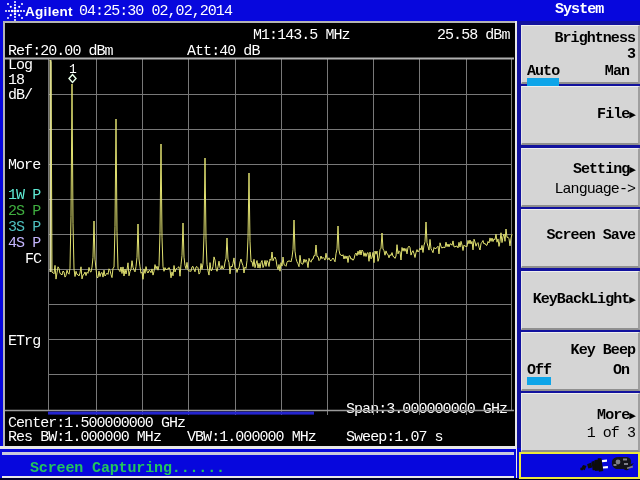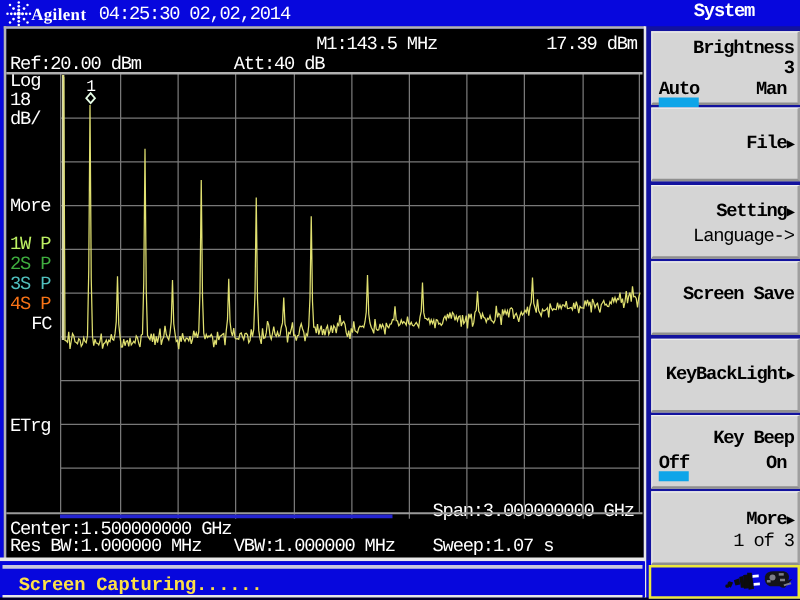--- a/index.html
+++ b/index.html
@@ -47,42 +47,42 @@
         <circle cx="-4.2" cy="4.2" r="1.1"></circle>
         <circle cx="4.2" cy="-4.2" r="1.1"></circle>
         <circle cx="-4.2" cy="-4.2" r="1.1"></circle>
       <circle cx="7" cy="7" r="1"></circle>
         <circle cx="-7" cy="7" r="1"></circle>
         <circle cx="7" cy="-7" r="1"></circle>
         <circle cx="-7" cy="-7" r="1"></circle>
     </g>
   </g>
 </svg>
-<div class="ab b" style="left:25px;top:4px;font-family:Liberation Serif, serif;font-size:13.5px;color:#fff;letter-spacing:.3px">Agilent</div>
+<div class="ab b" style="left:25px;top:4px;font-family:Liberation Sans, sans-serif;font-size:13.5px;color:#fff;letter-spacing:.3px">Agilent</div>
 <div class="ab t" style="left:79px;top:5px">04:25:30 02,02,2014</div>
 <div class="ab t b" style="left:555px;top:3px">System</div>
 
 <div class="ab" id="screen"></div>
 <div class="ab" id="bordertop"></div>
 <div class="ab" id="borderleft"></div>
 <div class="ab" id="borderright"></div>
 
 <div class="ab t" style="left:253px;top:29px">M1:143.5 MHz</div>
-<div class="ab t" style="left:437px;top:29px">17.39 dBm</div>
+<div class="ab t" style="left:437px;top:29px">25.58 dBm</div>
 <div class="ab t" style="left:8px;top:45px">Ref:20.00 dBm</div>
 <div class="ab t" style="left:187px;top:45px">Att:40 dB</div>
 
 <div class="ab t" style="left:8px;top:59px">Log</div>
 <div class="ab t" style="left:8px;top:74px">18</div>
 <div class="ab t" style="left:8px;top:89px">dB/</div>
 <div class="ab t" style="left:8px;top:159px">More</div>
-<div class="ab t" style="left:8px;top:189px;color:#bef264">1W P</div>
+<div class="ab t" style="left:8px;top:189px;color:#5eead4">1W P</div>
 <div class="ab t" style="left:8px;top:205px;color:#3fae3f">2S P</div>
 <div class="ab t" style="left:8px;top:221px;color:#4fc0c0">3S P</div>
-<div class="ab t" style="left:8px;top:237px;color:#f97316">4S P</div>
+<div class="ab t" style="left:8px;top:237px;color:#c4b5fd">4S P</div>
 <div class="ab t" style="left:25px;top:253px">FC</div>
 <div class="ab t" style="left:8px;top:335px">ETrg</div>
 
 <div class="ab t" style="left:8px;top:417px">Center:1.500000000 GHz</div>
 <div class="ab t" style="left:346px;top:403px">Span:3.000000000 GHz</div>
 <div class="ab t" style="left:8px;top:431px">Res BW:1.000000 MHz</div>
 <div class="ab t" style="left:187px;top:431px">VBW:1.000000 MHz</div>
 <div class="ab t" style="left:346px;top:431px">Sweep:1.07 s</div>
 
 <svg class="ab" style="left:0;top:0" width="640" height="480" viewBox="0 0 640 480">
@@ -150,21 +150,21 @@
 </div>
 <div class="ab btn" style="top:393px">
   <div class="ab t b ar" style="top:15px">More<span style="font-size:11px">▶</span></div>
   <div class="ab t ar" style="top:33px">1 of 3</div>
 </div>
 
 <div class="ab" style="left:0;top:446px;width:516px;height:3px;background:#e8e8e8"></div>
 <div class="ab" style="left:0;top:449px;width:516px;height:29px;background:#0707dd"></div>
 <div class="ab" style="left:2px;top:452px;width:512px;height:3px;background:#c9c9dd"></div>
 <div class="ab" style="left:2px;top:476px;width:512px;height:3px;background:#e8e8e8"></div>
-<div class="ab b" style="left:15px;top:460px;font-size:15px;letter-spacing:-.14px;color:#fde047">Screen Capturing......</div>
+<div class="ab b" style="left:30px;top:460px;font-size:15px;letter-spacing:-.14px;color:#22c55e">Screen Capturing......</div>
 
 <div class="ab" style="left:0;top:478px;width:640px;height:2px;background:#000028"></div>
 
 <div class="ab" style="left:519px;top:452px;width:117px;height:23px;background:#0707dd;border:2px solid #ece83c"></div>
 <svg class="ab" style="left:519px;top:452px" width="121" height="27" viewBox="0 0 121 27">
 
   <g fill="#0c0c0c" transform="matrix(0.62,0,0,0.85,33.4,2)">
     <path d="M73,5 L79,5 L82,20 L75,21 Z"></path>
     <rect x="68" y="7" width="7" height="13" transform="rotate(-4 68 7)"></rect>
     <path d="M63,9 L68,8 L70,19 L65,19 Z"></path>

